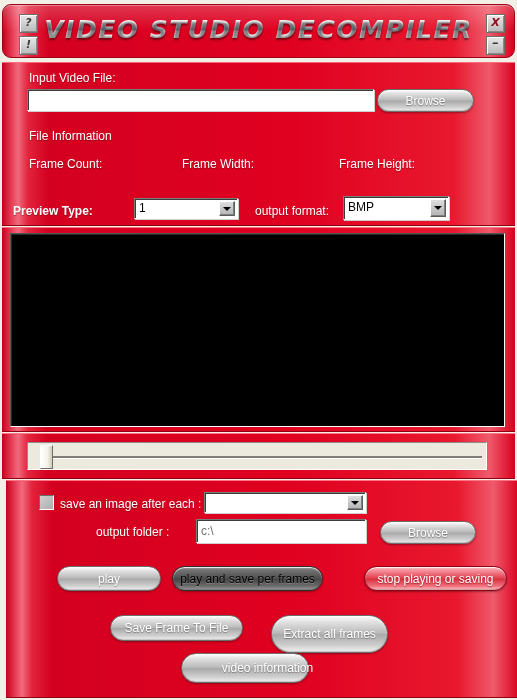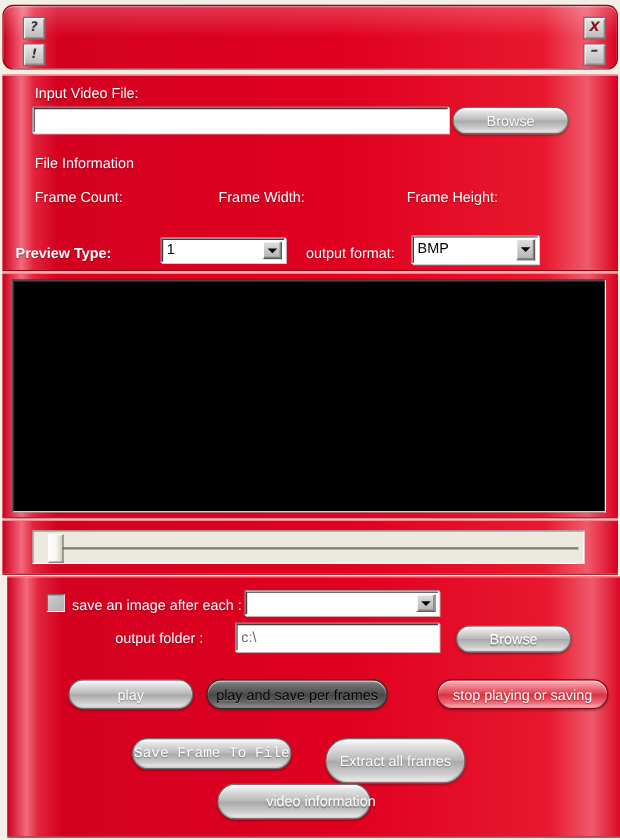--- a/index.html
+++ b/index.html
@@ -268,20 +268,21 @@
     cursor: pointer;
   }
 </style>
 </head>
 <body>
 
 <div id="app">
 
   <div id="titlebar" class="panel">
     <div class="tbsheen"></div>
+    <div id="apptitle">VIDEO STUDIO DECOMPILER</div>
     <div class="sqbtn" id="btn-help">?</div>
     <div class="sqbtn" id="btn-about">!</div>
     <div class="sqbtn" id="btn-close">X</div>
     <div class="sqbtn" id="btn-min">–</div>
   </div>
 
   <div id="panel-settings" class="panel">
 
     <div class="lbl" style="left:27px; top:8px;">Input Video File:</div>
 
@@ -341,20 +342,20 @@
     <div class="winput" style="left:190px; top:38px; width:170px; height:24px; line-height:18px;">c:\</div>
 
     <div class="pill" style="left:374px; top:40px; width:96px; height:23px;">Browse</div>
 
     <div class="pill" style="left:51px; top:85px; width:104px; height:25px;">play</div>
 
     <div class="pill dark" style="left:166px; top:85px; width:151px; height:25px;">play and save per frames</div>
 
     <div class="pill red" style="left:322px; top:85px; width:143px; height:25px;margin-left:36px;">stop playing or saving</div>
 
-    <div class="pill" style="left:104px; top:134px; width:133px; height:26px;font-family:Liberation Mono, monospace;">Save Frame To File</div>
+    <div class="pill" style="left:104px; top:134px; width:133px; height:26px;">Save Frame To File</div>
 
     <div class="pill" style="left:265px; top:134px; width:117px; height:38px;">Extract all frames</div>
 
     <div class="pill" style="left:175px; top:172px; width:128px; height:30px;padding-left:45px;">video information</div>
   </div>
 
 </div>
 
 </body></html>

